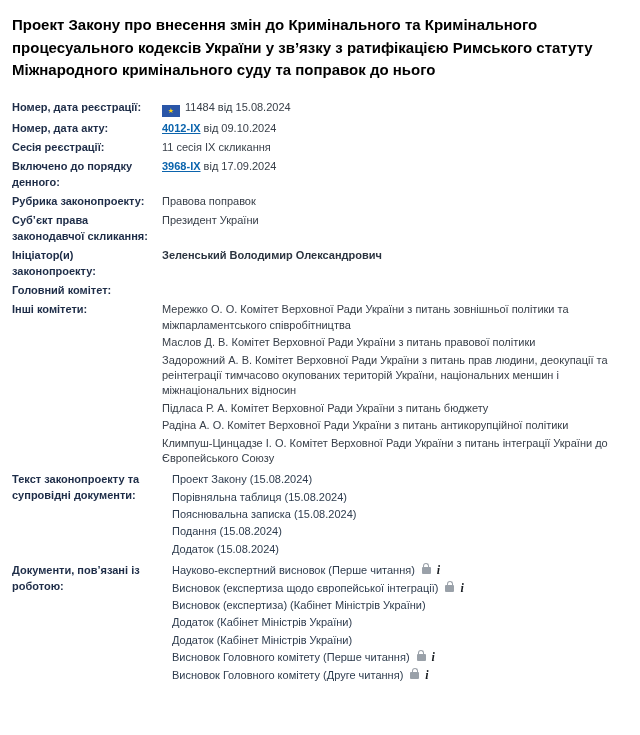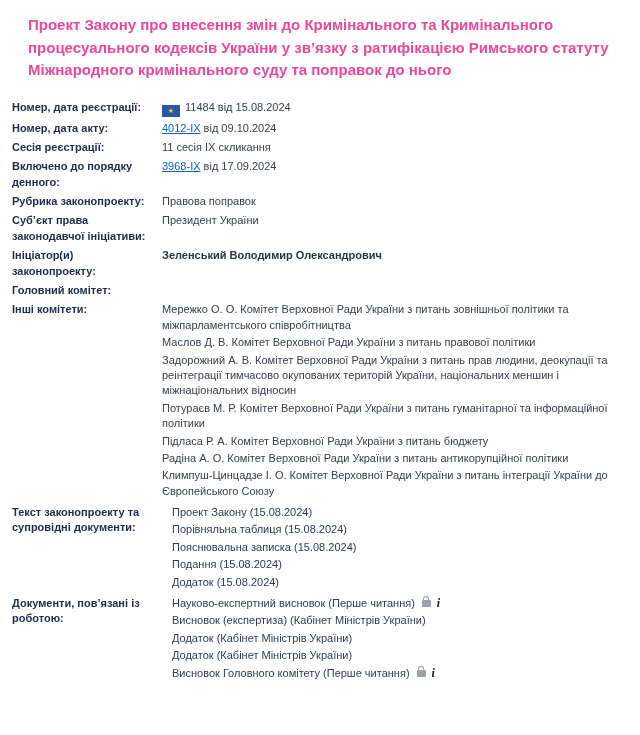--- a/index.html
+++ b/index.html
@@ -1,27 +1,27 @@
 <!DOCTYPE html>
 <html><head>
 <meta charset="utf-8">
 <style>
   * { box-sizing: border-box; }
   html,body { margin:0; padding:0; background:#ffffff; }
   body { width:640px; font-family:"Liberation Sans", sans-serif; color:#333a45; }
   .page { padding:12px 12px 0 12px; }
 
-  .title { font-size:15px; font-weight:bold; color:#ec4899; line-height:1.5; margin:2px 2px 18px 16px; }
+  .title { font-size:15px; font-weight:bold; color:#000000; line-height:1.5; margin:2px 2px 18px 0; }
 
   .fields { font-size:11px; line-height:1.4; }
   .frow { display:flex; margin-bottom:4px; }
   .flabel { flex:0 0 150px; padding-right:6px; font-weight:bold; color:#1d2c47; }
   .fvalue { flex:1; color:#39404a; }
   .fvalue.bold { font-weight:bold; color:#2b3440; }
-  a.blink { color:#0b64ad; font-weight:normal; text-decoration:underline; cursor:pointer; }
+  a.blink { color:#0b64ad; font-weight:bold; text-decoration:underline; cursor:pointer; }
 
   .items .it { margin-bottom:2px; }
   .doc { color:#2e3c4e; cursor:pointer;padding-left:10px; }
 
   .euflag { display:inline-block; width:18px; height:12px; background:#2a56a8; vertical-align:-2px; margin-right:5px;
             text-align:center; line-height:12px; color:#ffd617; font-size:7px; }
 
   .lock { display:inline-block; width:9px; height:7px; background:#9aa1a9; border-radius:1px; position:relative;
           margin-left:7px; vertical-align:0px; }
   .lock::before { content:""; position:absolute; top:-4px; left:1.5px; width:4px; height:4px;
@@ -63,40 +63,39 @@
         <a class="blink">3968-IX</a><span> від 17.09.2024</span>
       </div>
     </div>
 
     <div class="frow">
       <div class="flabel">Рубрика законопроекту:</div>
       <div class="fvalue">Правова поправок</div>
     </div>
 
     <div class="frow">
-      <div class="flabel">Суб’єкт права законодавчої ініціативи:</div>
+      <div class="flabel">Суб’єкт права законодавчої скликання:</div>
       <div class="fvalue">Президент України</div>
     </div>
 
     <div class="frow">
       <div class="flabel">Ініціатор(и) законопроекту:</div>
       <div class="fvalue bold">Зеленський Володимир Олександрович</div>
     </div>
 
     <div class="frow">
       <div class="flabel">Головний комітет:</div>
     </div>
 
     <div class="frow">
       <div class="flabel">Інші комітети:</div>
       <div class="fvalue items">
         <div class="it">Мережко О. О. Комітет Верховної Ради України з питань зовнішньої політики та міжпарламентського співробітництва</div>
         <div class="it">Маслов Д. В. Комітет Верховної Ради України з питань правової політики</div>
         <div class="it">Задорожний А. В. Комітет Верховної Ради України з питань прав людини, деокупації та реінтеграції тимчасово окупованих територій України, національних меншин і міжнаціональних відносин</div>
-        <div class="it">Потураєв М. Р. Комітет Верховної Ради України з питань гуманітарної та інформаційної політики</div>
         <div class="it">Підласа Р. А. Комітет Верховної Ради України з питань бюджету</div>
         <div class="it">Радіна А. О. Комітет Верховної Ради України з питань антикорупційної політики</div>
         <div class="it">Климпуш-Цинцадзе І. О. Комітет Верховної Ради України з питань інтеграції України до Європейського Союзу</div>
       </div>
     </div>
 
     <div class="frow">
       <div class="flabel">Текст законопроекту та супровідні документи:</div>
       <div class="fvalue items">
         <div class="it doc">Проект Закону (15.08.2024)</div>
@@ -104,22 +103,24 @@
         <div class="it doc">Пояснювальна записка (15.08.2024)</div>
         <div class="it doc">Подання (15.08.2024)</div>
         <div class="it doc">Додаток (15.08.2024)</div>
       </div>
     </div>
 
     <div class="frow">
       <div class="flabel">Документи, пов’язані із роботою:</div>
       <div class="fvalue items">
         <div class="it"><span class="doc">Науково-експертний висновок (Перше читання)</span><span class="lock"></span><span class="info">i</span></div>
+        <div class="it"><span class="doc">Висновок (експертиза щодо європейської інтеграції)</span><span class="lock"></span><span class="info">i</span></div>
         <div class="it"><span class="doc">Висновок (експертиза) (Кабінет Міністрів України)</span></div>
         <div class="it"><span class="doc">Додаток (Кабінет Міністрів України)</span></div>
         <div class="it"><span class="doc">Додаток (Кабінет Міністрів України)</span></div>
         <div class="it"><span class="doc">Висновок Головного комітету (Перше читання)</span><span class="lock"></span><span class="info">i</span></div>
+        <div class="it"><span class="doc">Висновок Головного комітету (Друге читання)</span><span class="lock"></span><span class="info">i</span></div>
 
       </div>
     </div>
 
   </div>
 </div>
 
 </body></html>

